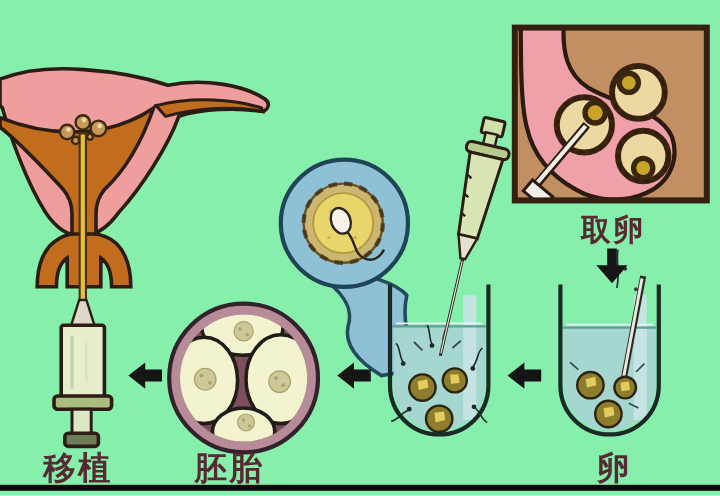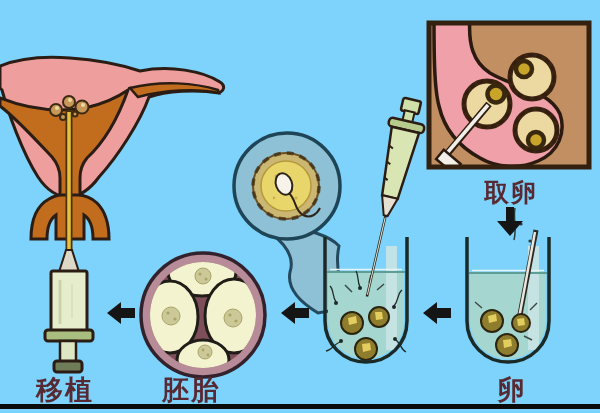--- a/index.html
+++ b/index.html
@@ -1,19 +1,19 @@
 <!DOCTYPE html>
 <html><head>
 <meta charset="utf-8">
 <style>
   html,body{margin:0;padding:0;}
   #stage{
     position:relative;
     width:600px;height:413px;
-    background:#7dd3fc;
+    background:#86efac;
     overflow:hidden;
     font-family:"Liberation Sans", sans-serif;
   }
   #art{position:absolute;left:0;top:0;}
   .step-label{
     position:absolute;
     transform:translateX(-50%);
     color:#572a33;
     font-weight:700;
     letter-spacing:2px;

